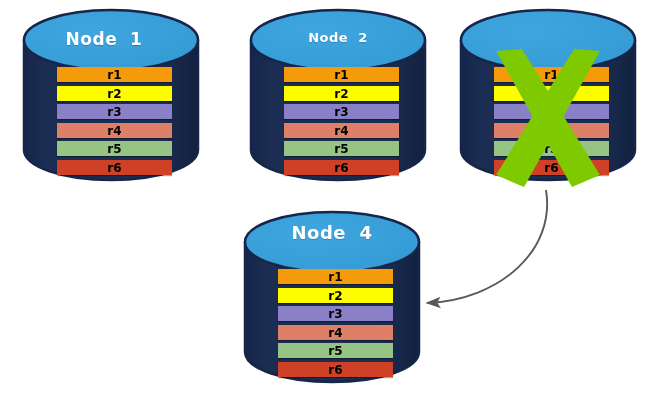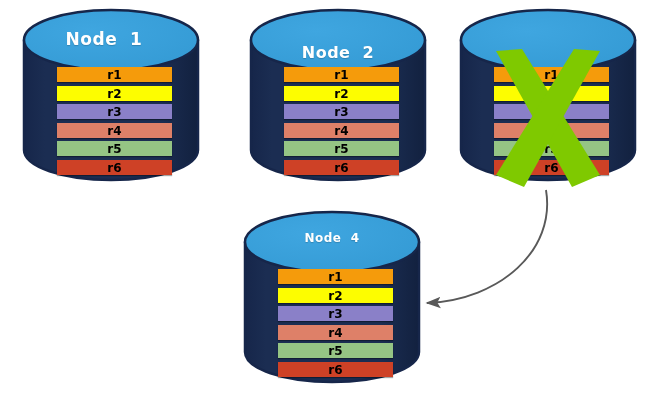--- a/index.html
+++ b/index.html
@@ -124,21 +124,21 @@
             <stop offset="100%" stop-color="#12213f"></stop>
           </linearGradient>
           <radialGradient id="topgrad1" cx="0.38" cy="0.35" r="0.85">
             <stop offset="0%" stop-color="#3fa6e0"></stop>
             <stop offset="100%" stop-color="#3399D3"></stop>
           </radialGradient>
         </defs>
         <path d="M2,32 L2,142 A87,30 0 0 0 176,142 L176,32 Z" fill="url(#bodygrad1)" stroke="#16264a" stroke-width="2.5" stroke-linejoin="round"></path>
         <ellipse cx="89" cy="32" rx="87" ry="30" fill="url(#topgrad1)" stroke="#16264a" stroke-width="2.5"></ellipse>
       </svg>
-      <div class="node-title" style="top: 35px; font-size: 16px;">Node  2</div>
+      <div class="node-title" style="top: 22px; font-size: 13px;">Node  2</div>
       <div class="rows" style="left: 34px; top: 59px; width: 115px; height: 111.6px;">
         <div class="row" style="top: 0px; width: 115px; height: 15px; background: rgb(245, 155, 11);">
           <div class="row-label" style="top: 2px; font-size: 12px;">r1</div>
         </div>
         <div class="row" style="top: 18.6px; width: 115px; height: 15px; background: rgb(253, 253, 0);">
           <div class="row-label" style="top: 2px; font-size: 12px;">r2</div>
         </div>
         <div class="row" style="top: 37.2px; width: 115px; height: 15px; background: rgb(138, 128, 200);">
           <div class="row-label" style="top: 2px; font-size: 12px;">r3</div>
         </div>
@@ -205,21 +205,21 @@
             <stop offset="100%" stop-color="#12213f"></stop>
           </linearGradient>
           <radialGradient id="topgrad3" cx="0.38" cy="0.35" r="0.85">
             <stop offset="0%" stop-color="#3fa6e0"></stop>
             <stop offset="100%" stop-color="#3399D3"></stop>
           </radialGradient>
         </defs>
         <path d="M2,32 L2,142 A87,30 0 0 0 176,142 L176,32 Z" fill="url(#bodygrad3)" stroke="#16264a" stroke-width="2.5" stroke-linejoin="round"></path>
         <ellipse cx="89" cy="32" rx="87" ry="30" fill="url(#topgrad3)" stroke="#16264a" stroke-width="2.5"></ellipse>
       </svg>
-      <div class="node-title" style="top: 21px; font-size: 12px;">Node  4</div>
+      <div class="node-title" style="top: 12px; font-size: 18px;">Node  4</div>
       <div class="rows" style="left: 34px; top: 59px; width: 115px; height: 111.6px;">
         <div class="row" style="top: 0px; width: 115px; height: 15px; background: rgb(245, 155, 11);">
           <div class="row-label" style="top: 2px; font-size: 12px;">r1</div>
         </div>
         <div class="row" style="top: 18.6px; width: 115px; height: 15px; background: rgb(253, 253, 0);">
           <div class="row-label" style="top: 2px; font-size: 12px;">r2</div>
         </div>
         <div class="row" style="top: 37.2px; width: 115px; height: 15px; background: rgb(138, 128, 200);">
           <div class="row-label" style="top: 2px; font-size: 12px;">r3</div>
         </div>

